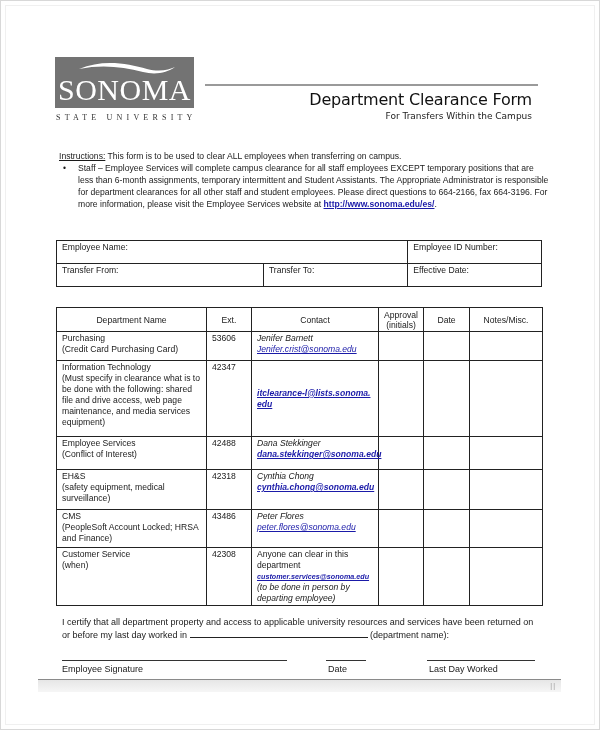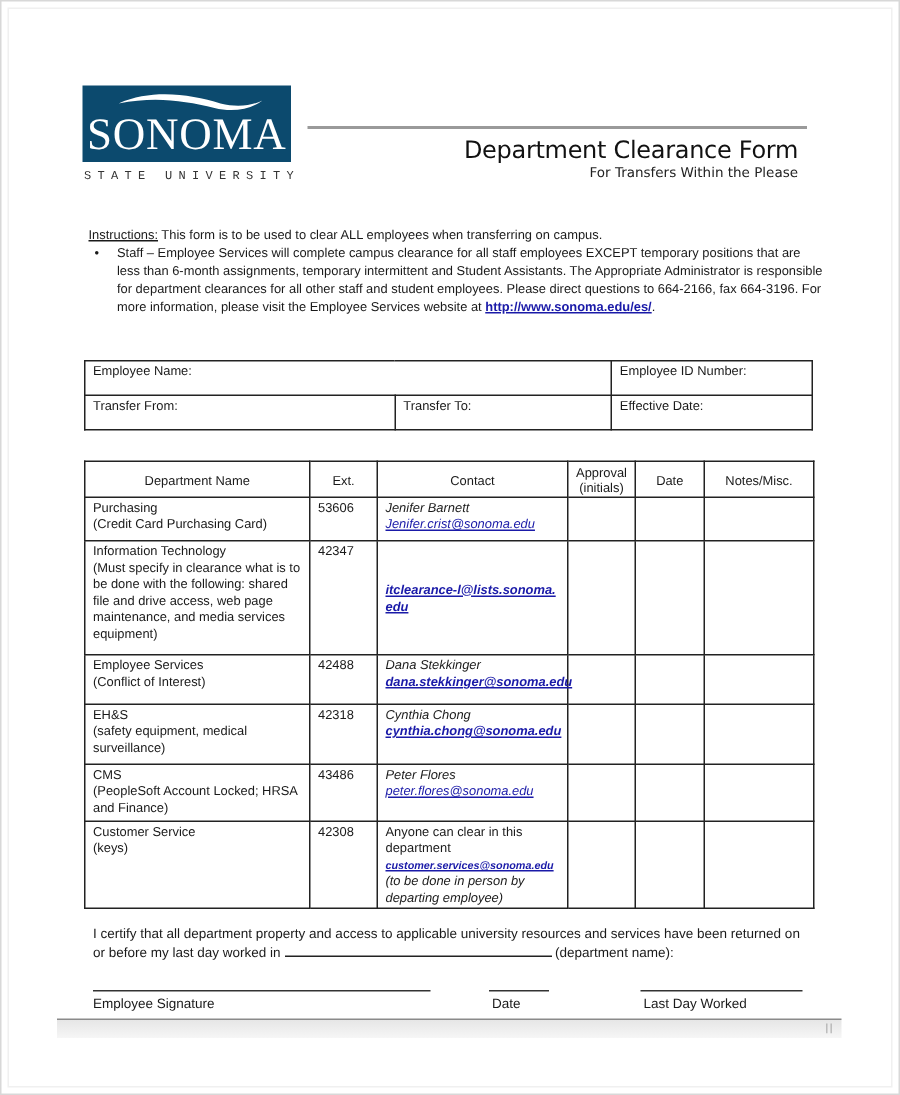--- a/index.html
+++ b/index.html
@@ -1,24 +1,24 @@
 <!DOCTYPE html>
 <html><head>
 <meta charset="utf-8">
 <style>
   * { box-sizing: border-box; margin: 0; padding: 0; }
   html, body { width: 600px; height: 730px; background: #ffffff; overflow: hidden; }
   body { font-family: "Liberation Sans", sans-serif; color: #1a1a1a; position: relative; }
   .frame { position: absolute; left: 0; top: 0; width: 600px; height: 730px; border: 1px solid #d8d8d8; }
   .frame-inner { position: absolute; left: 5px; top: 5px; width: 590px; height: 720px; border: 1px solid #f0f0f0; }
 
-  .logo { position: absolute; left: 55px; top: 57px; width: 139px; height: 51px; background: #0c4a6e; }
+  .logo { position: absolute; left: 55px; top: 57px; width: 139px; height: 51px; background: #737373; }
   .logo-swoosh { position: absolute; left: 22px; top: 4px; width: 100px; height: 14px; }
   .logo-text { position: absolute; left: 3px; top: 17px; width: 133px; text-align: center; color: #fff; font-family: "Liberation Serif", serif; font-size: 30px; letter-spacing: 0.5px; line-height: 32px; }
-  .logo-sub { position: absolute; left: 56px; top: 113px; width: 136px; font-family: Liberation Mono, monospace; font-size: 8px; letter-spacing: 4.2px; color: #333; white-space: nowrap; }
+  .logo-sub { position: absolute; left: 56px; top: 113px; width: 136px; font-family: Liberation Serif, serif; font-size: 8px; letter-spacing: 4.2px; color: #333; white-space: nowrap; }
 
   .title-rule { position: absolute; left: 205px; top: 84px; width: 333px; height: 2px; background: #9a9a9a; }
   .title { position: absolute; right: 68px; top: 90px; font-family: "DejaVu Sans", sans-serif; font-size: 16px; color: #111; letter-spacing: -0.2px; }
   .subtitle { position: absolute; right: 68px; top: 111px; font-family: "DejaVu Sans", sans-serif; font-size: 9px; color: #222; }
 
   .instructions { position: absolute; left: 59px; top: 150px; width: 490px; font-size: 8.6px; line-height: 12px; color: #1a1a1a; }
   .instructions .lead u { text-decoration: underline; }
   .instructions ul { list-style: none; }
   .instructions li { position: relative; padding-left: 19px; }
   .instructions li::before { content: "\2022"; position: absolute; left: 4px; top: 0; }
@@ -56,21 +56,21 @@
 <div class="logo">
   <svg class="logo-swoosh" viewBox="0 0 100 14">
     <path d="M2 8 C 25 -2, 50 2, 70 8 C 82 11, 92 9, 98 6 C 90 12, 78 14, 66 11 C 46 6, 26 3, 2 8 Z" fill="#ffffff"></path>
   </svg>
   <div class="logo-text">SONOMA</div>
 </div>
 <div class="logo-sub">STATE UNIVERSITY</div>
 
 <div class="title-rule"></div>
 <div class="title">Department Clearance Form</div>
-<div class="subtitle">For Transfers Within the Please</div>
+<div class="subtitle">For Transfers Within the Campus</div>
 
 <div class="instructions">
   <div class="lead">
     <u>Instructions:</u><span> This form is to be used to clear ALL employees when transferring on campus.</span>
   </div>
   <ul>
     <li>
       <span>Staff – Employee Services will complete campus clearance for all staff employees EXCEPT temporary positions that are less than 6-month assignments, temporary intermittent and Student Assistants.  The Appropriate Administrator is responsible for department clearances for all other staff and student employees. Please direct questions to 664-2166, fax 664-3196. For more information, please visit the Employee Services website at </span><a>http://www.sonoma.edu/es/</a><span>.</span>
     </li>
   </ul>
@@ -179,21 +179,21 @@
       <a>peter.flores@sonoma.edu</a>
     </td>
     <td></td>
     <td></td>
     <td></td>
   </tr>
 
   <tr style="height:58px">
     <td>
       <div>Customer Service</div>
-      <div>(keys)</div>
+      <div>(when)</div>
     </td>
     <td>42308</td>
     <td class="contact">
       <div>Anyone can clear in this department</div>
       <a class="bold small">customer.services@sonoma.edu</a>
       <div class="note">(to be done in person by departing employee)</div>
     </td>
     <td></td>
     <td></td>
     <td></td>

